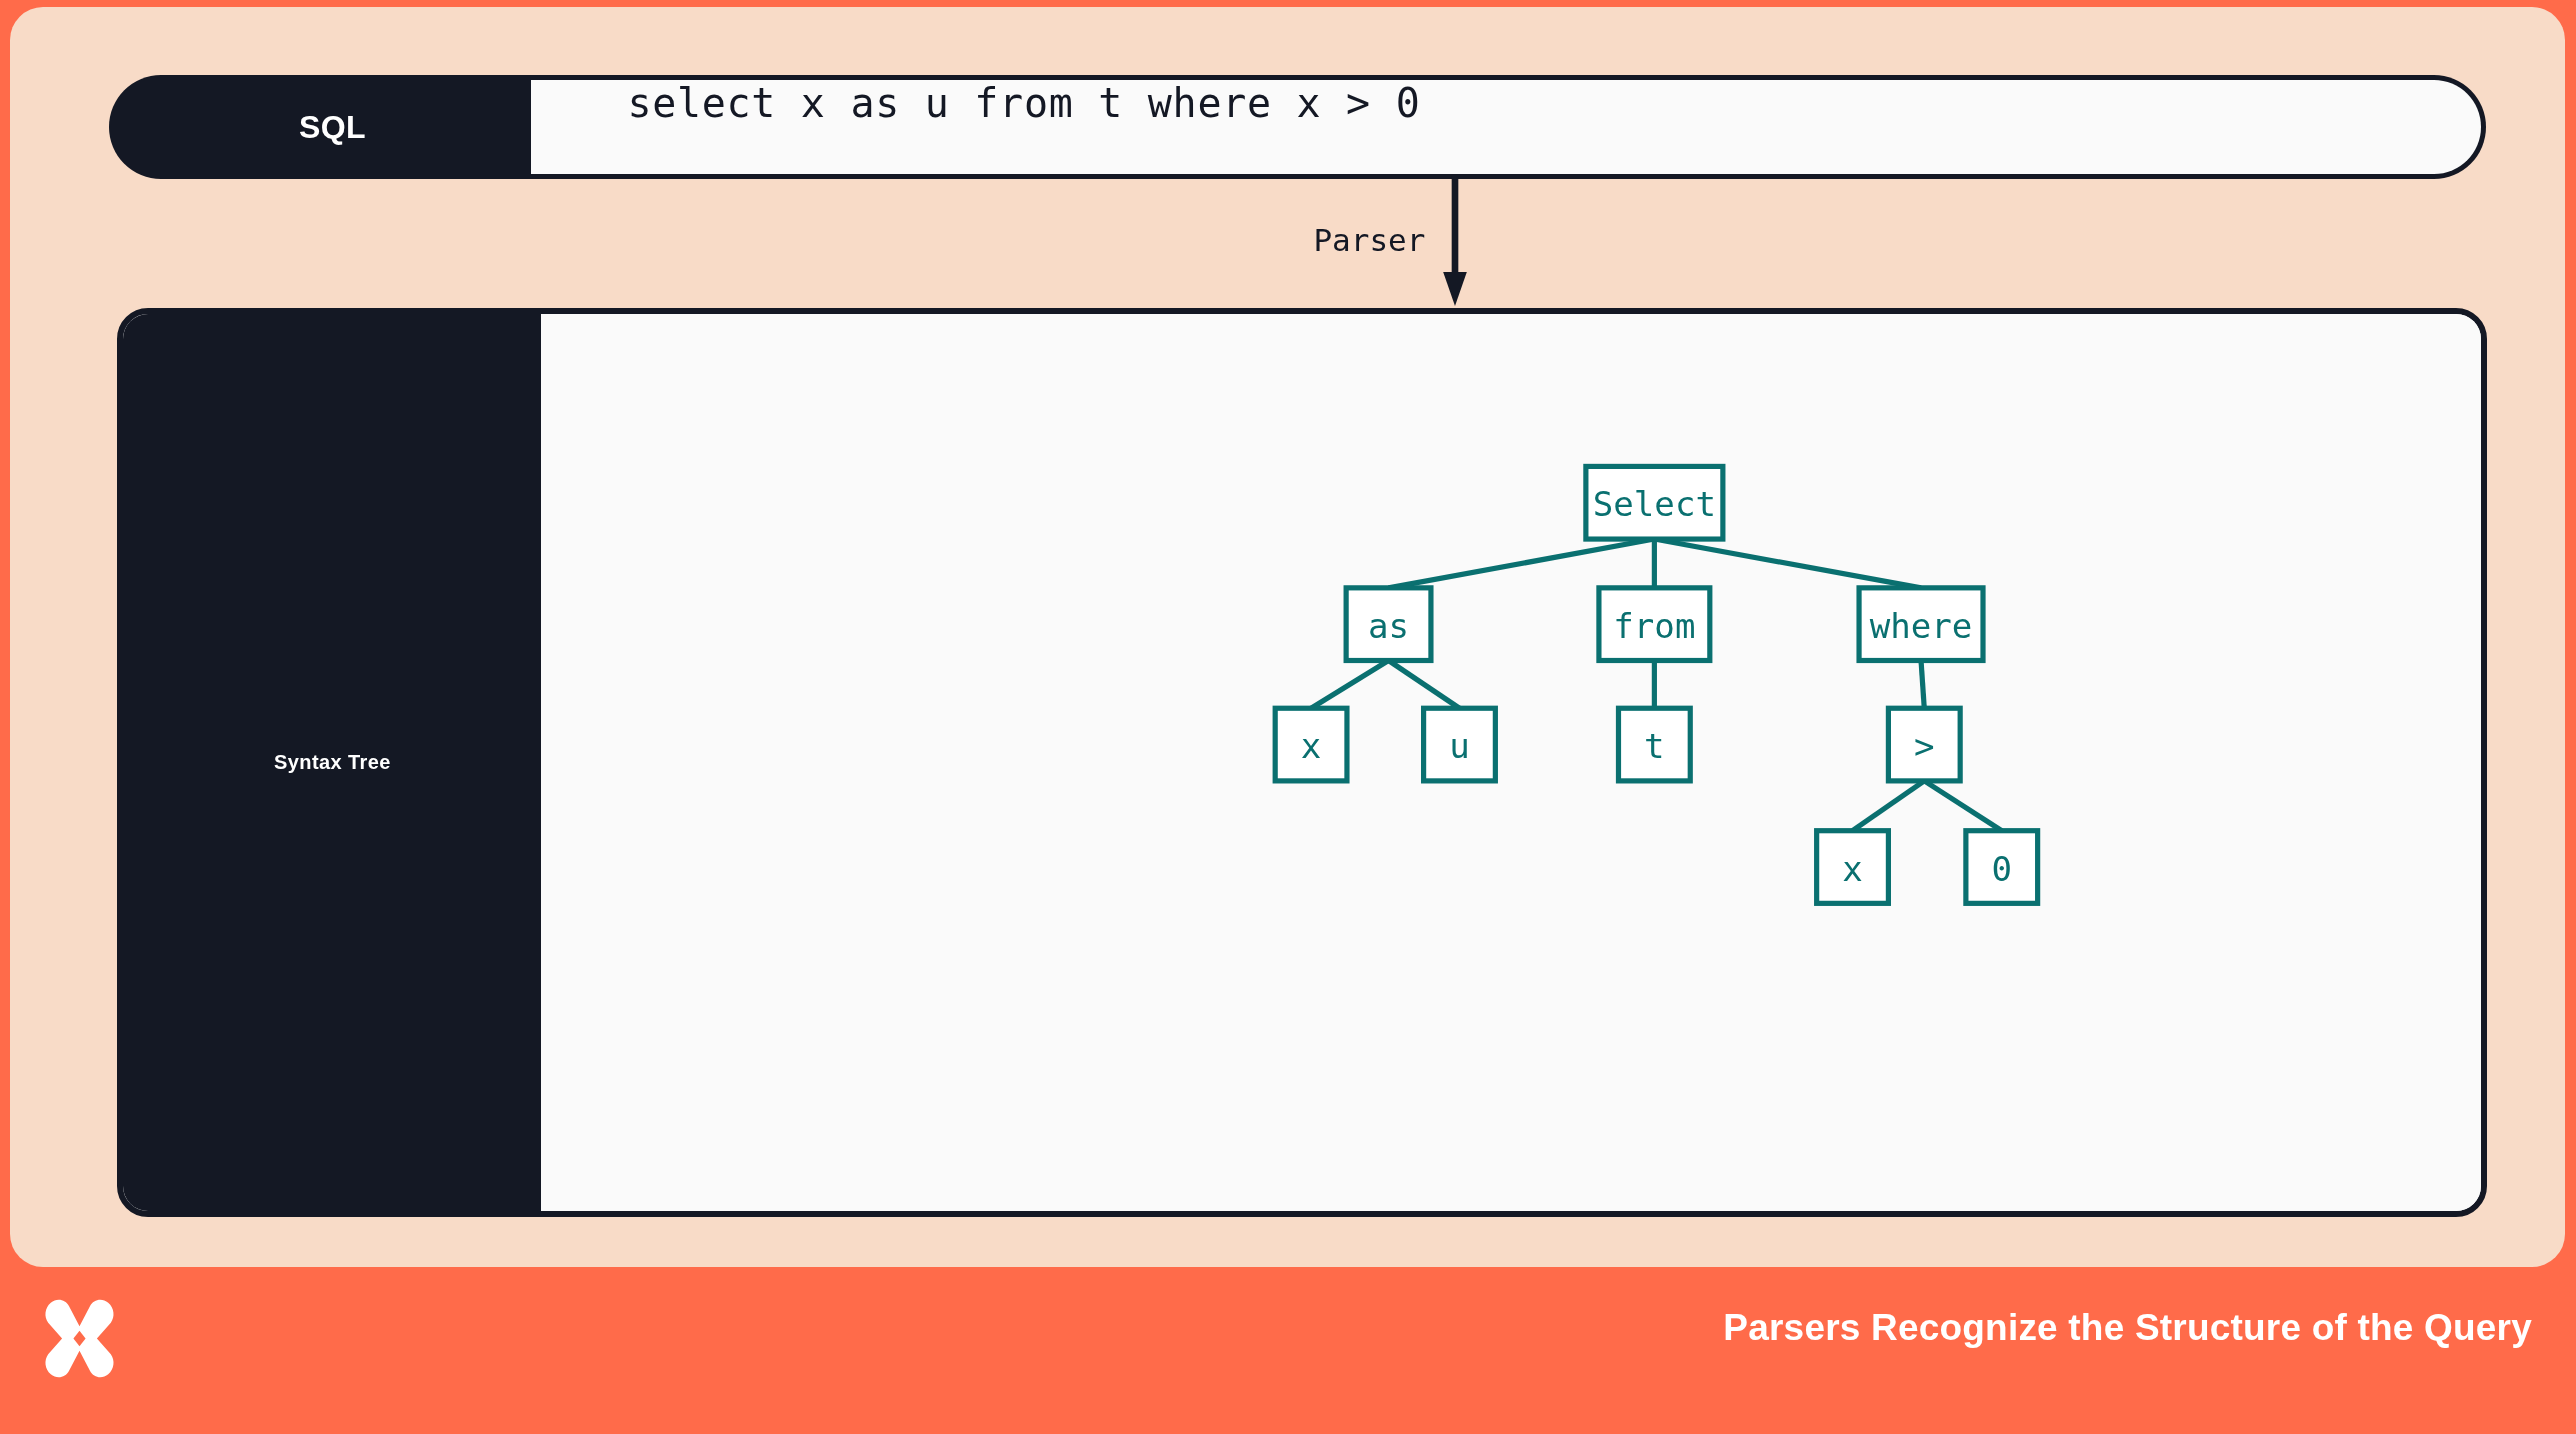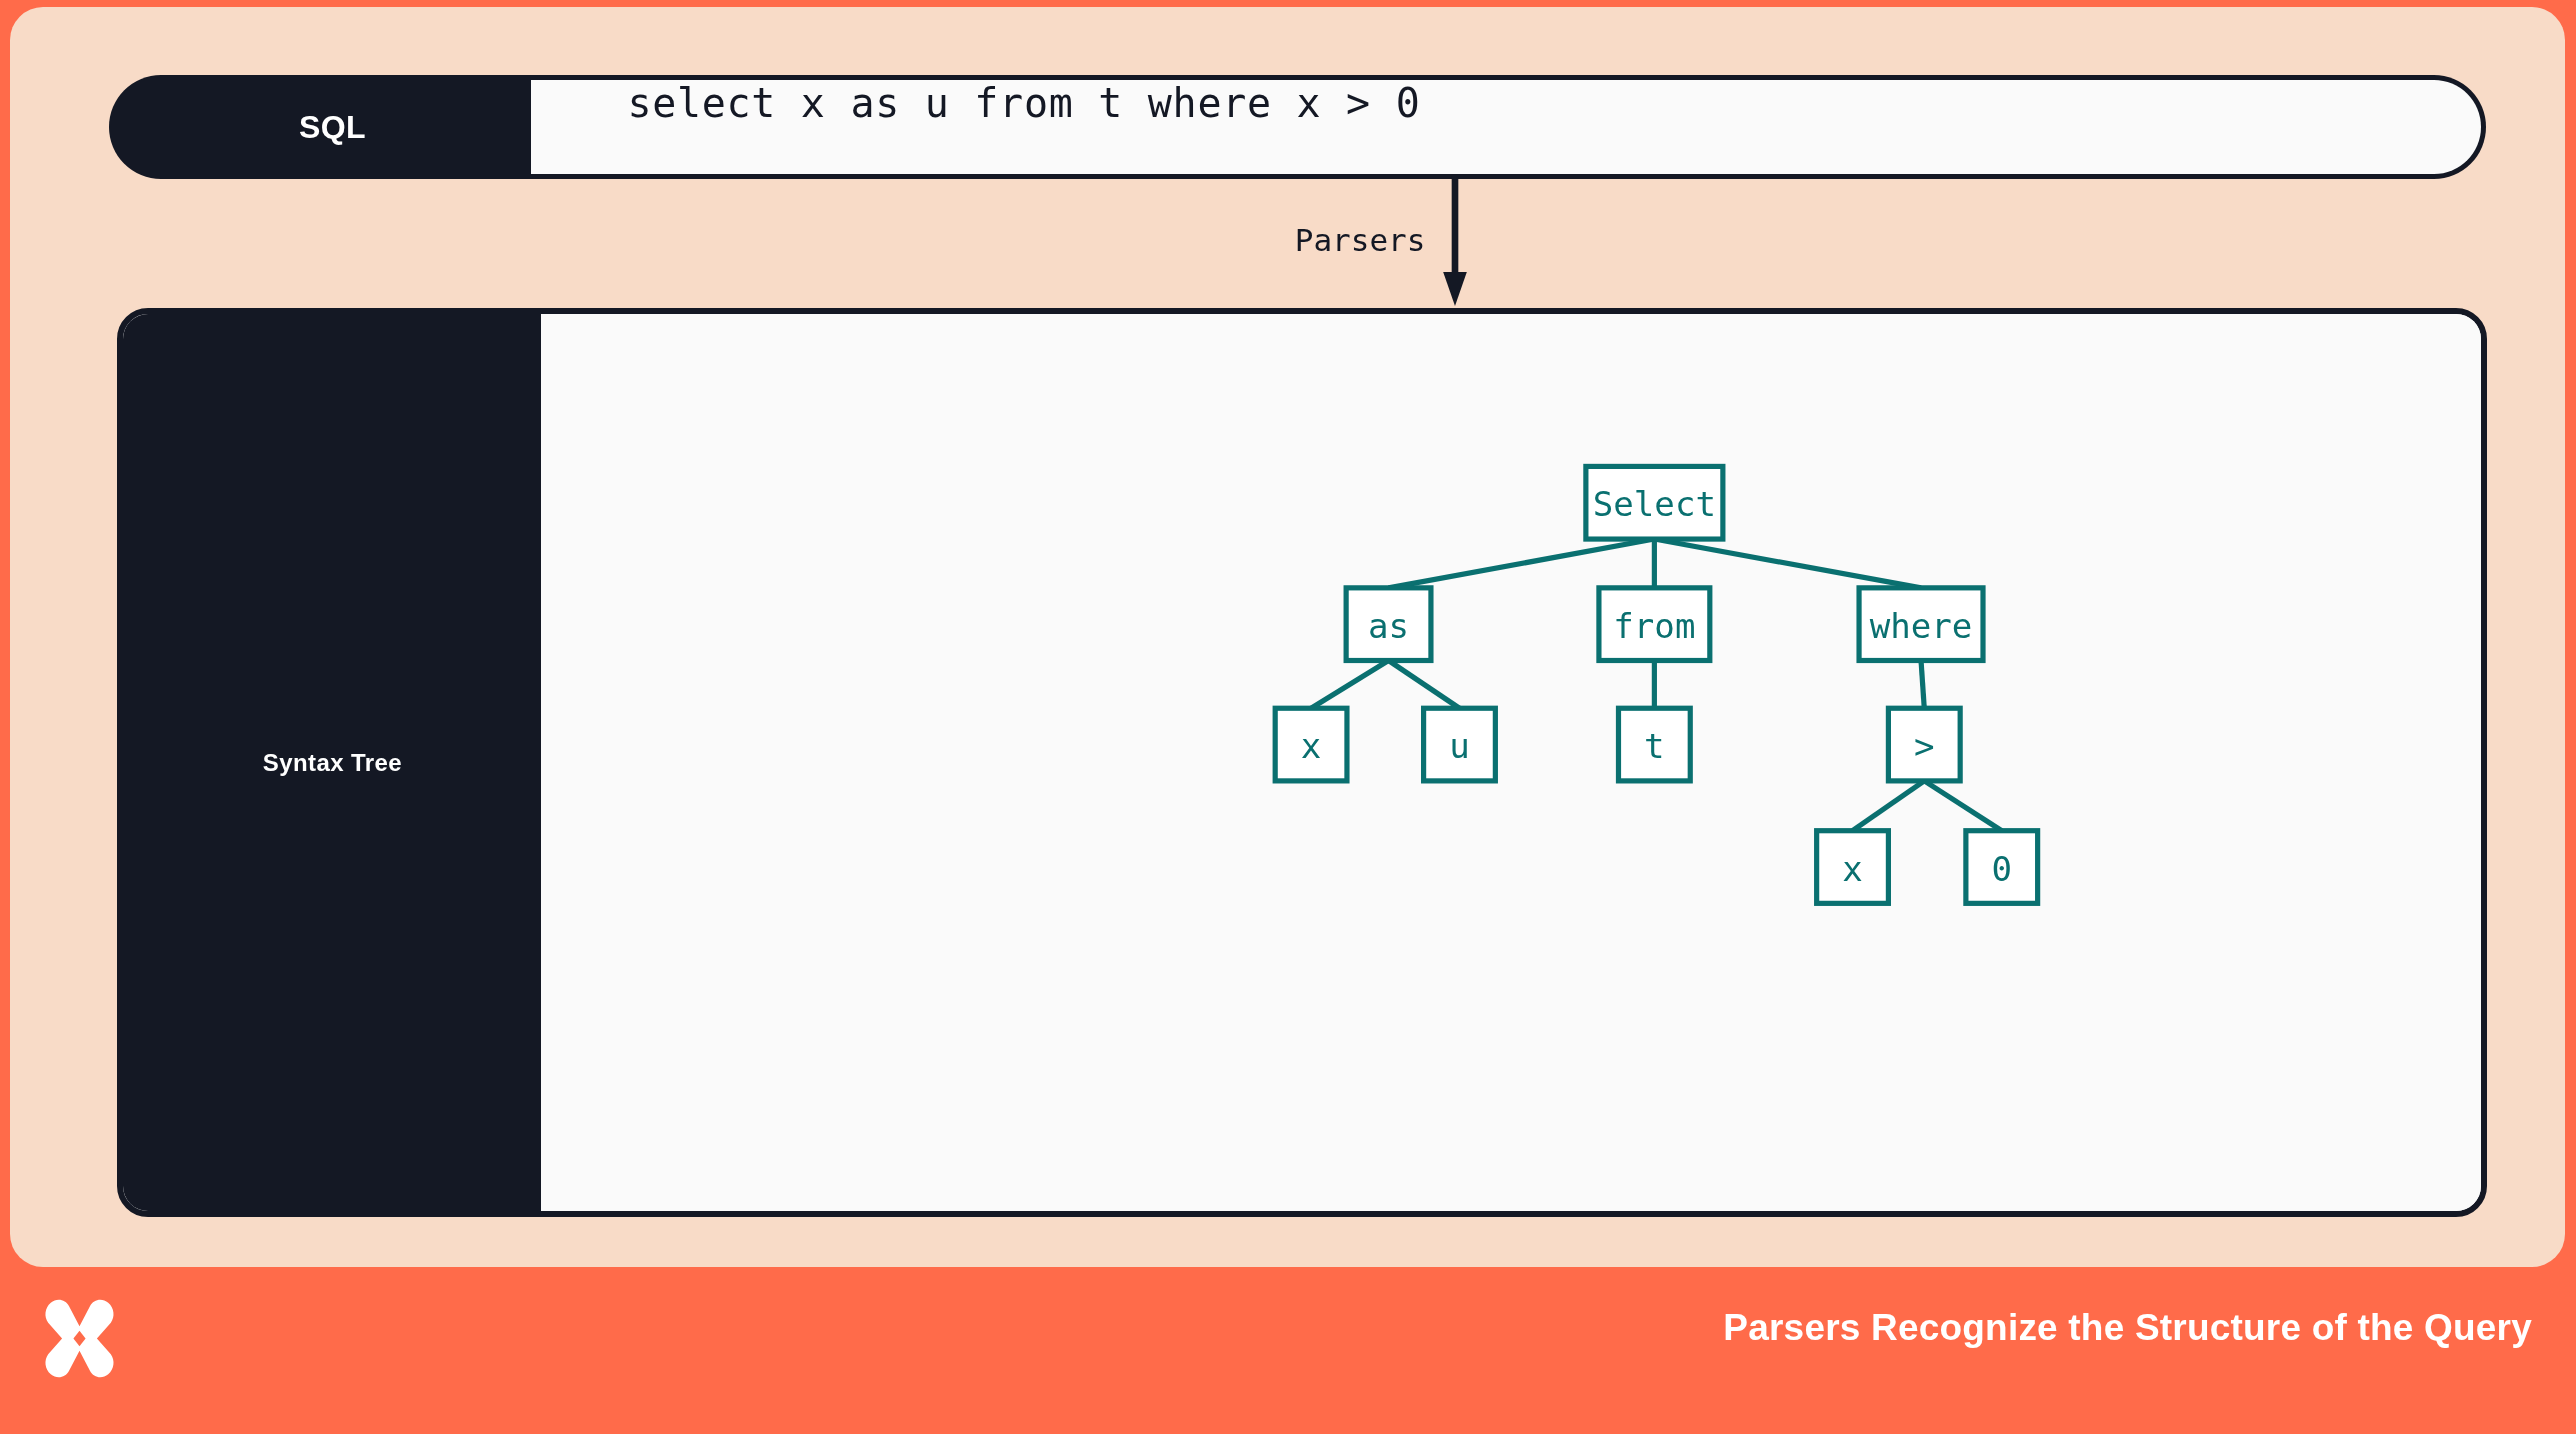--- a/index.html
+++ b/index.html
@@ -115,21 +115,21 @@
   .tree-side {
     width: 418px;
     flex: 0 0 418px;
     background: #141824;
     display: flex;
     align-items: center;
     justify-content: center;
   }
   .tree-side-text {
     color: #ffffff;
-    font-size: 24px;
+    font-size: 20px;
     font-weight: bold;
     letter-spacing: 0.4px;
   }
   .tree-canvas-wrap {
     position: relative;
     flex: 1 1 auto;
     background: #FAFAFA;
   }
   .tree-svg {
     position: absolute;
@@ -195,21 +195,21 @@
 
     <div class="sql-row">
       <div class="sql-label-pill">
         <span class="sql-label-text">SQL</span>
       </div>
       <div class="sql-value-pill">
         <span class="sql-value-text">select x as u from t where x &gt; 0</span>
       </div>
     </div>
 
-    <div class="parser-label">Parsers</div>
+    <div class="parser-label">Parser</div>
     <svg class="parser-arrow-svg" viewBox="0 0 40 180">
       <line x1="20" y1="0" x2="20" y2="140" stroke="#141824" stroke-width="9"></line>
       <polygon points="4,130 36,130 20,176" fill="#141824"></polygon>
     </svg>
 
     <div class="tree-card">
       <div class="tree-side">
         <span class="tree-side-text">Syntax Tree</span>
       </div>
       <div class="tree-canvas-wrap">

